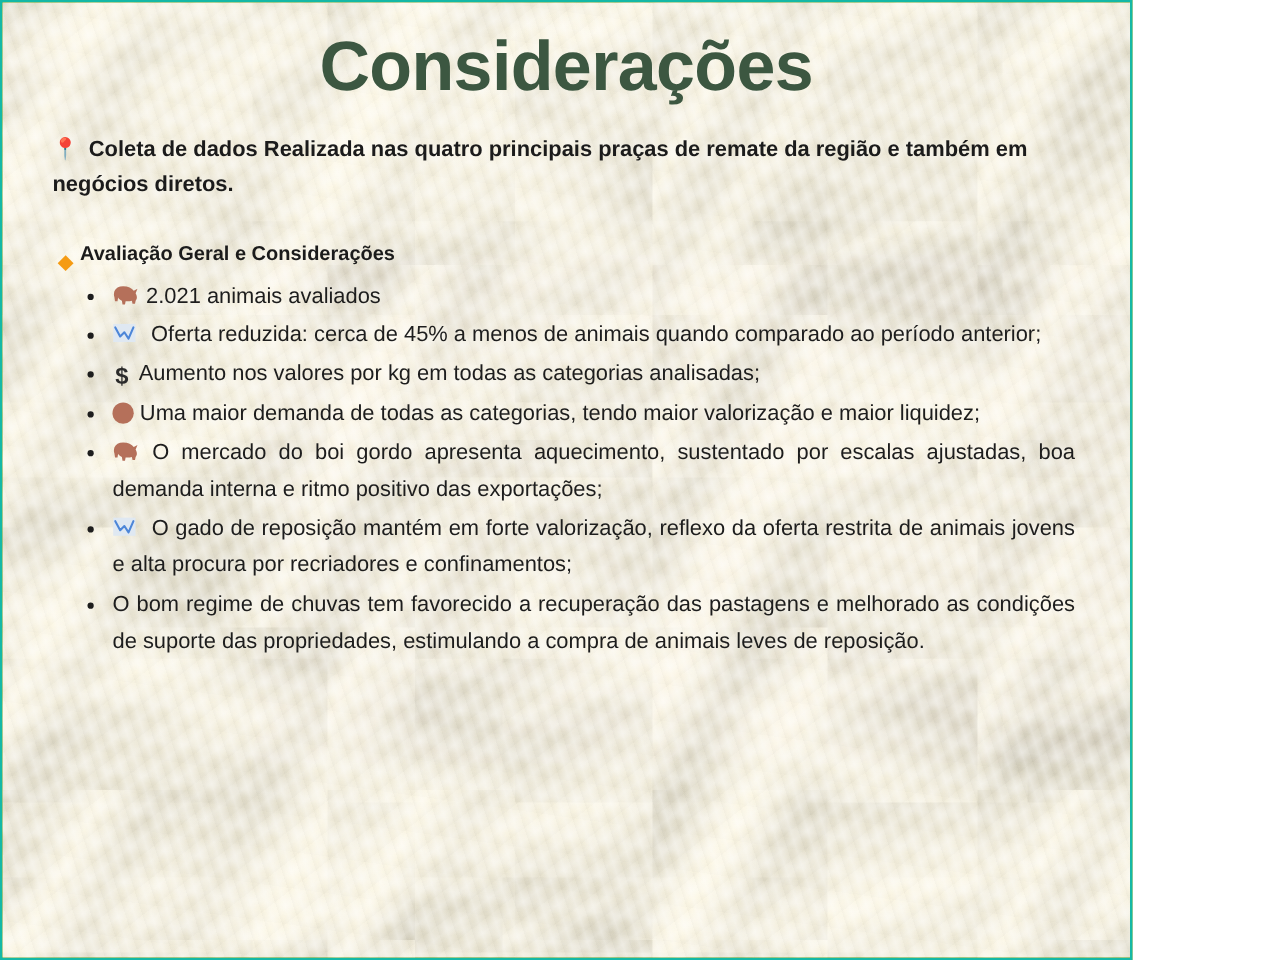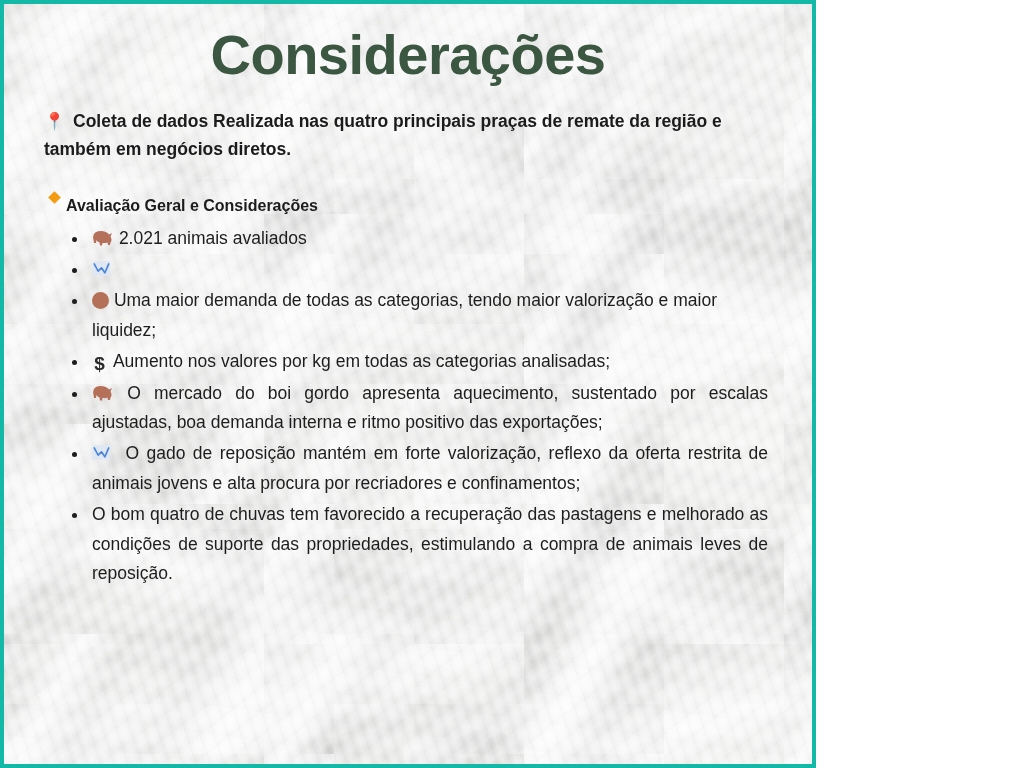--- a/index.html
+++ b/index.html
@@ -11,25 +11,25 @@
   body {
     width: 1024px;
     height: 768px;
     overflow: hidden;
     font-family: "Liberation Sans", "DejaVu Sans", sans-serif;
   }
 
   
   .slide {
     position: relative;
-    width: 816px;
+    width: 906px;
     height: 768px;
     box-sizing: border-box;
-    border: 4px solid #14b8a6;
-    background-color: #e5e5e5;
+    border: 2px solid #14b8a6;
+    background-color: #eab308;
     overflow: hidden;
   }
 
   
   .paper-texture {
     position: absolute;
     inset: 0;
     pointer-events: none;
     background-color: #f4f4f3;
     background-image:
@@ -91,21 +91,21 @@
   }
 
   
   .section-heading {
     margin: 30px 0 0 8px;
     font-size: 16px;
     font-weight: 700;
     color: #1b1b1b;
     line-height: 1.5;
     display: flex;
-    align-items: flex-start;
+    align-items: flex-end;
     gap: 7px;
   }
   .diamond {
     display: inline-block;
     width: 9px;
     height: 9px;
     background: #f59b12;
     transform: rotate(45deg);
     flex: 0 0 auto;
     position: relative;
@@ -199,33 +199,33 @@
       </li>
 
       <li>
         <span class="lead">
           <span class="gl gl-chart">
             <svg viewBox="0 0 34 30" xmlns="http://www.w3.org/2000/svg">
               <rect x="1" y="2" width="32" height="26" fill="#dfe8f2"></rect>
               <path d="M4 7 l7 13 l6 -6 l6 9 l7 -16" fill="none" stroke="#4d86d8" stroke-width="3" stroke-linejoin="round" stroke-linecap="round"></path>
             </svg>
           </span>
-        </span>
+        </span><span>Oferta reduzida: cerca de 45% a menos de animais quando comparado ao período anterior;</span>
+      </li>
+
+      <li class="flush">
+        <span class="lead">
+          <span class="gl gl-dollar">$</span>
+        </span><span>Aumento nos valores por kg em todas as categorias analisadas;</span>
       </li>
 
       <li class="flush">
         <span class="lead">
           <span class="gl gl-circle"></span>
         </span><span>Uma maior demanda de todas as categorias, tendo maior valorização e maior liquidez;</span>
-      </li>
-
-      <li class="flush">
-        <span class="lead">
-          <span class="gl gl-dollar">$</span>
-        </span><span>Aumento nos valores por kg em todas as categorias analisadas;</span>
       </li>
 
       <li>
         <span class="lead">
           <span class="gl gl-cow">
             <svg viewBox="0 0 42 34" xmlns="http://www.w3.org/2000/svg">
               <path fill="#b5705a" d="M3 12c2-5 7-8 14-8 8 0 14 3 17 7l6-3-3 7c1 2 2 4 2 7 0 2-1 4-2 5l-1 5h-4l-1-5c-2 1-4 1-7 1h-3l-1 5h-4l-1-6c-3-1-5-3-6-5l-1 6H4l-1-7c-1-2-1-5 0-9z"></path>
             </svg>
           </span>
         </span><span>O mercado do boi gordo apresenta aquecimento, sustentado por escalas ajustadas, boa demanda interna e ritmo positivo das exportações;</span>
@@ -236,18 +236,18 @@
           <span class="gl gl-chart">
             <svg viewBox="0 0 34 30" xmlns="http://www.w3.org/2000/svg">
               <rect x="1" y="2" width="32" height="26" fill="#dfe8f2"></rect>
               <path d="M4 7 l7 13 l6 -6 l6 9 l7 -16" fill="none" stroke="#4d86d8" stroke-width="3" stroke-linejoin="round" stroke-linecap="round"></path>
             </svg>
           </span>
         </span><span>O gado de reposição mantém em forte valorização, reflexo da oferta restrita de animais jovens e alta procura por recriadores e confinamentos;</span>
       </li>
 
       <li>
-        <span>O bom quatro de chuvas tem favorecido a recuperação das pastagens e melhorado as condições de suporte das propriedades, estimulando a compra de animais leves de reposição.</span>
+        <span>O bom regime de chuvas tem favorecido a recuperação das pastagens e melhorado as condições de suporte das propriedades, estimulando a compra de animais leves de reposição.</span>
       </li>
 
     </ul>
   </div>
 </div>
 
 </body></html>

